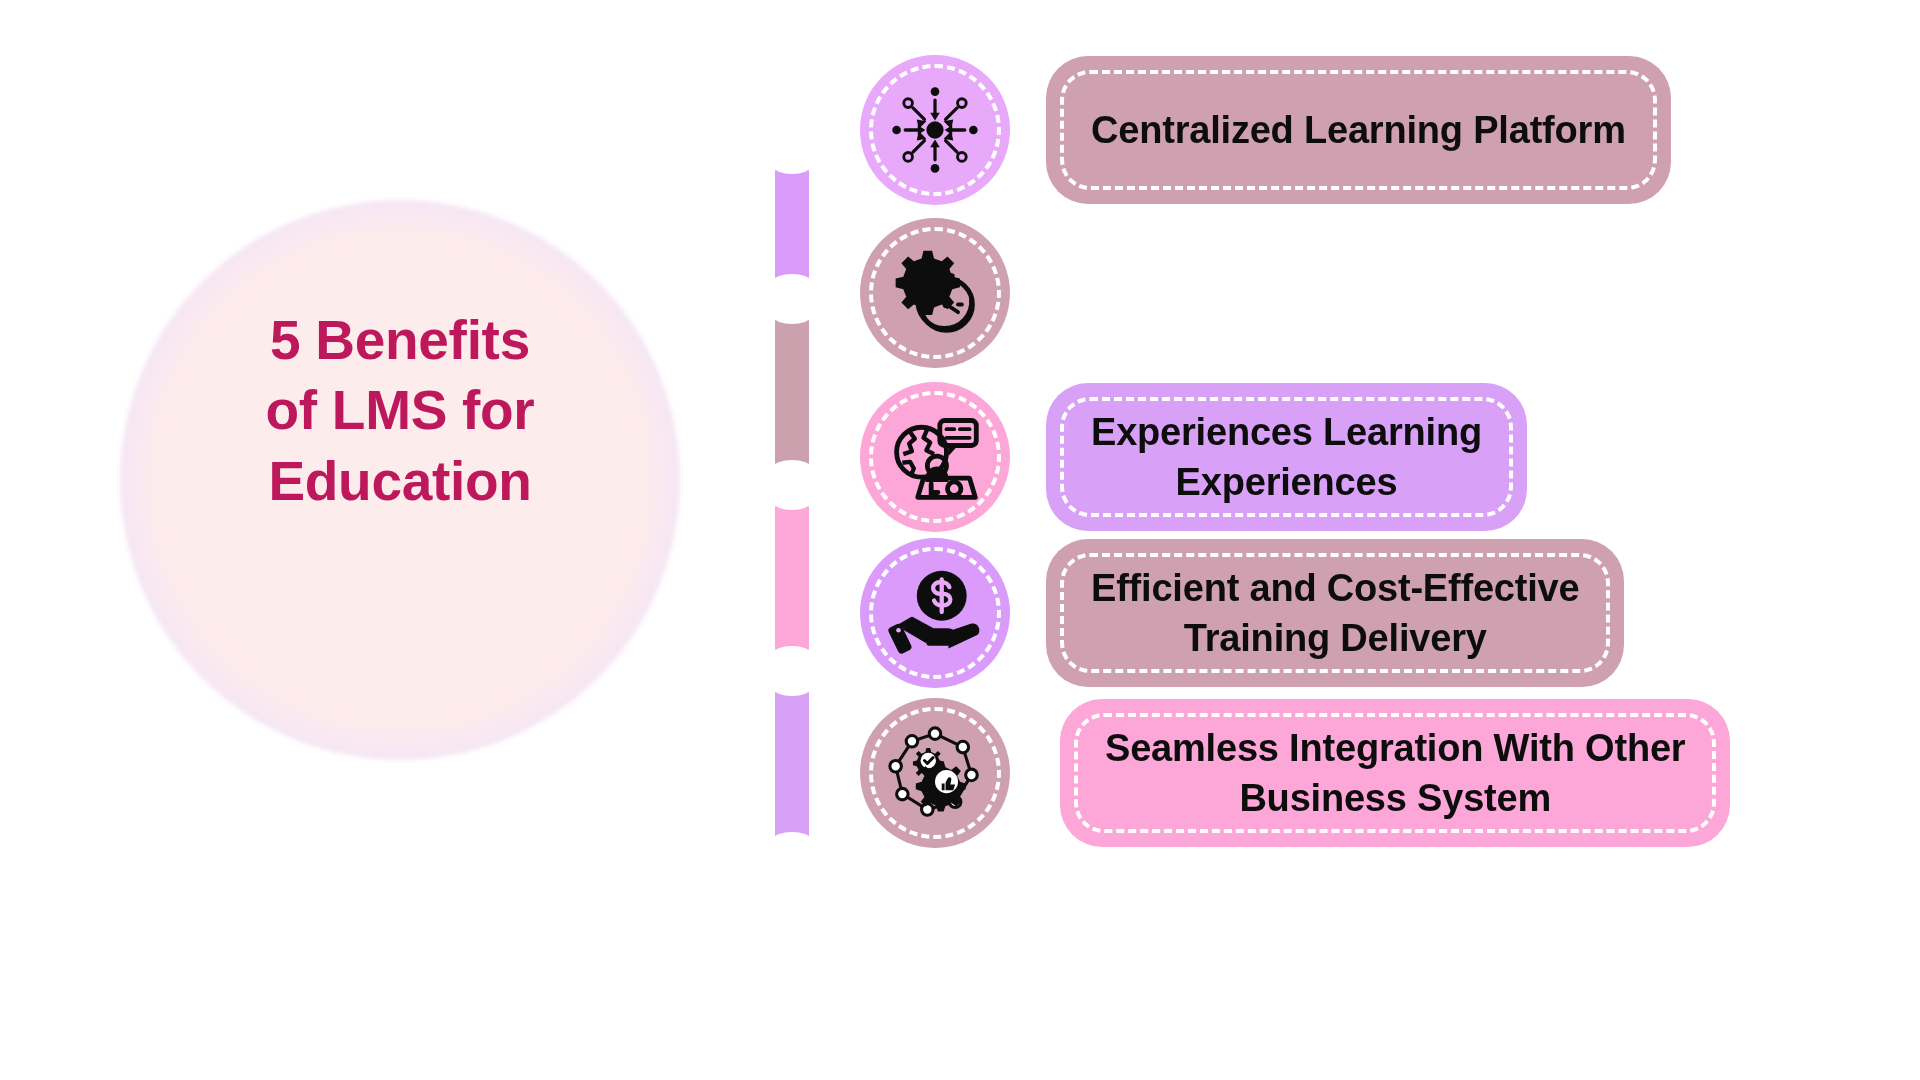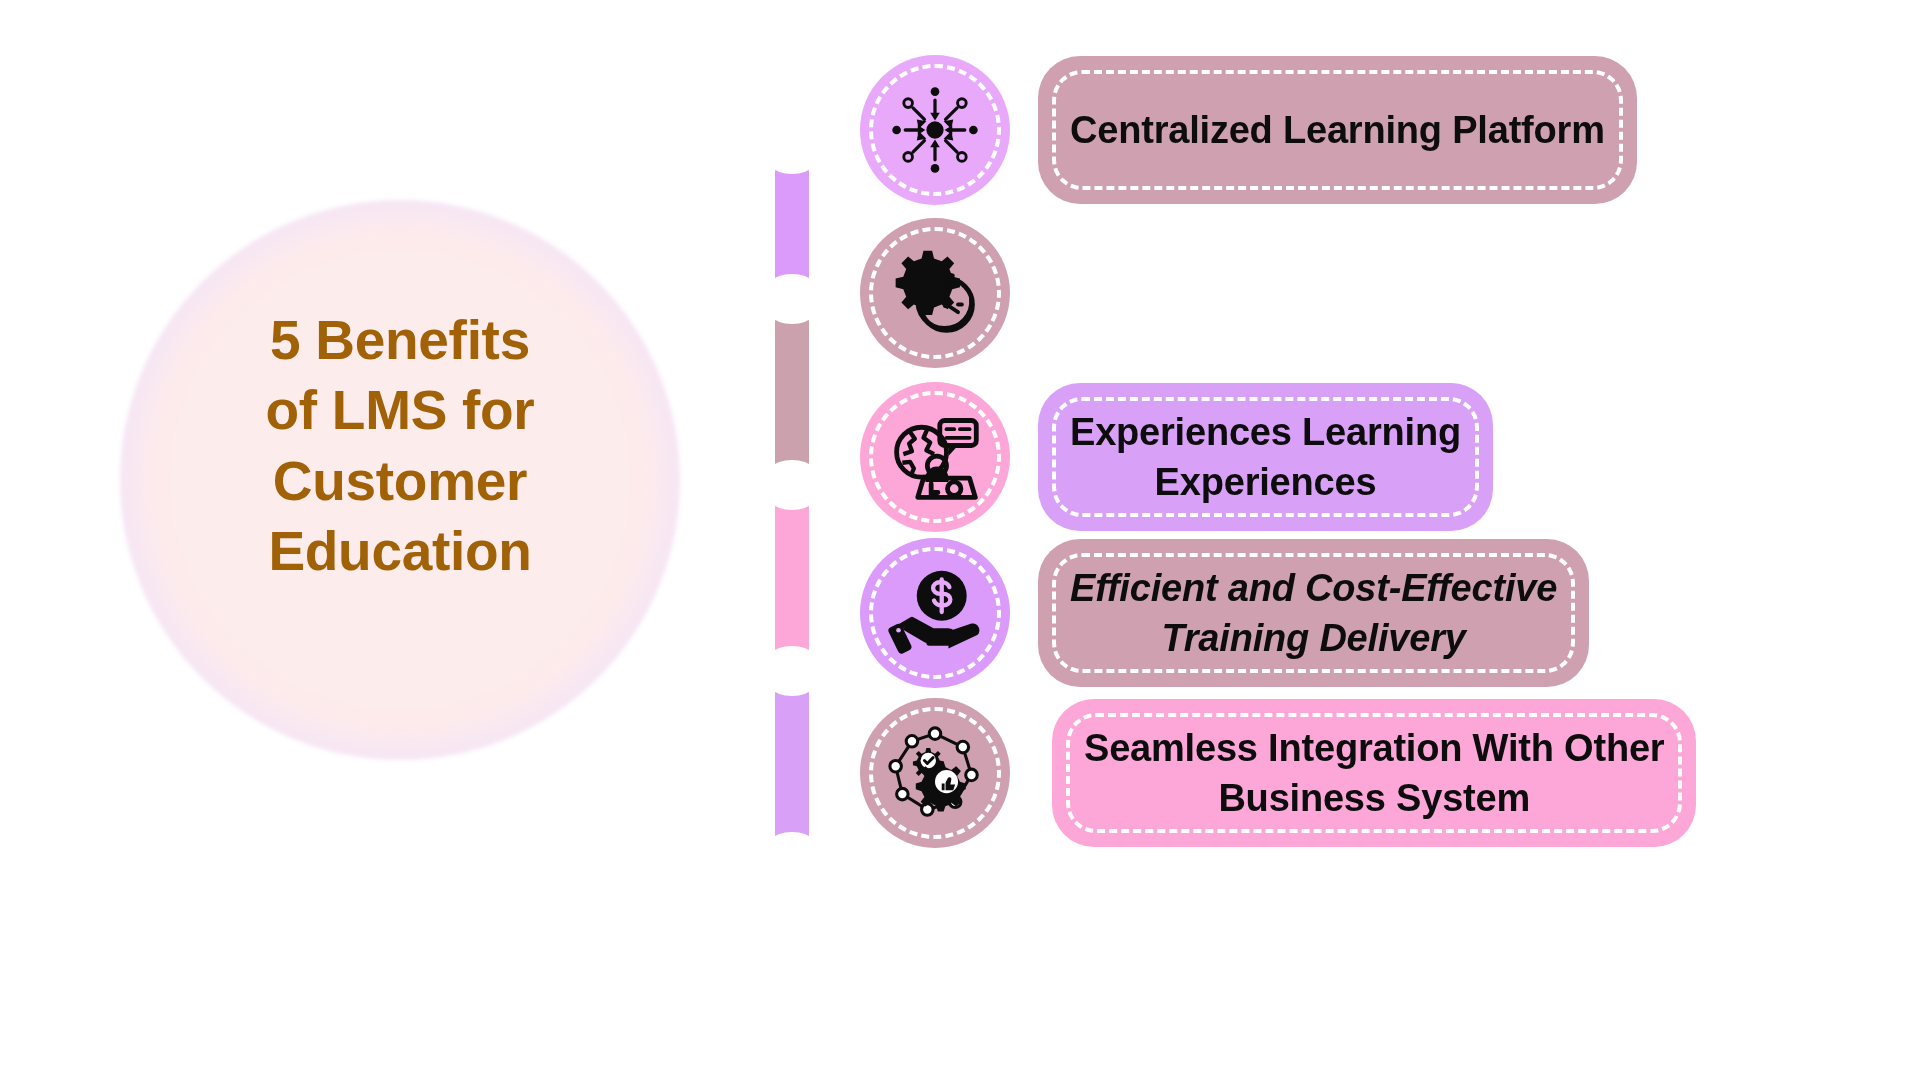--- a/index.html
+++ b/index.html
@@ -56,21 +56,21 @@
 
   .title-text {
     position: absolute;
     left: 30px;
     top: 105px;
     width: 500px;
     text-align: center;
     font-size: 55px;
     font-weight: bold;
     line-height: 1.28;
-    color: #a16207;
+    color: #be185d;
     letter-spacing: -0.3px;
   }
 
   
   .connector-column {
     position: absolute;
     left: 775px;
     top: 168px;
     width: 34px;
     height: 740px;
@@ -127,27 +127,27 @@
 
   .icon-badge .glyph {
     position: relative;
     width: 96px;
     height: 96px;
     display: block;
   }
 
   .pill {
     position: relative;
-    margin-left: 28px;
+    margin-left: 36px;
     height: 148px;
     border-radius: 42px;
     display: flex;
     align-items: center;
     justify-content: center;
-    padding: 0 32px;
+    padding: 0 45px;
   }
 
   .pill .dash-inset {
     position: absolute;
     left: 14px;
     top: 14px;
     right: 14px;
     bottom: 14px;
     border-radius: 30px;
     border: 4px dashed #ffffff;
@@ -170,21 +170,20 @@
 <body>
 
 <div id="infographic">
 
   <div class="title-zone">
     <div class="glow-halo"></div>
     <div class="circle-core"></div>
     <div class="title-text">
       <div>5 Benefits</div>
       <div>of LMS for</div>
-      <div>Customer</div>
       <div>Education</div>
     </div>
   </div>
 
   <div class="connector-column" id="connector-column">
       <div class="connector-seg" style="background: rgb(218, 155, 250); top: 0px; height: 112px;"></div>
       <div class="connector-seg" style="background: rgb(204, 161, 174); top: 150px; height: 148px;"></div>
       <div class="connector-seg" style="background: rgb(253, 166, 216); top: 336px; height: 148px;"></div>
       <div class="connector-seg" style="background: rgb(217, 160, 247); top: 522px; height: 148px;"></div>
     </div>
@@ -280,21 +279,21 @@
   </svg>
         </div>
         <div class="pill" style="background: rgb(217, 160, 247);">
           <div class="dash-inset"></div>
           <div class="pill-label">
             <div>Experiences Learning</div>
             <div>Experiences</div>
           </div>
         </div>
       </div>
-      <div class="row" style="top: 538px; font-style: italic;">
+      <div class="row" style="top: 538px;">
         <div class="icon-badge" style="background: rgb(218, 155, 250);">
           <div class="dash-ring"></div>
           <svg viewBox="0 0 100 100" xmlns="http://www.w3.org/2000/svg" class="glyph">
     <circle cx="57" cy="32" r="26" fill="#0d0d0d"></circle>
     <g stroke="#e9a9fb" stroke-width="4.5" fill="none" stroke-linecap="round">
       <path d="M57 15 L57 49"></path>
       <path d="M65 23 a8 7 0 0 0 -8 -5 l-2 0 a7 6 0 0 0 0 12 l4 0 a7 6 0 0 1 0 12 l-2 0 a8 7 0 0 1 -8 -5"></path>
     </g>
     <path d="M14 64 l12 -7 l22 12 l16 0 a6 6 0 0 1 0 12 l-20 0" fill="none" stroke="#0d0d0d" stroke-width="6" stroke-linecap="round" stroke-linejoin="round"></path>
     <path d="M26 57 l22 12 l16 0 a6 6 0 0 1 0 12 l-24 0 l-24 -14 z" fill="#0d0d0d"></path>

